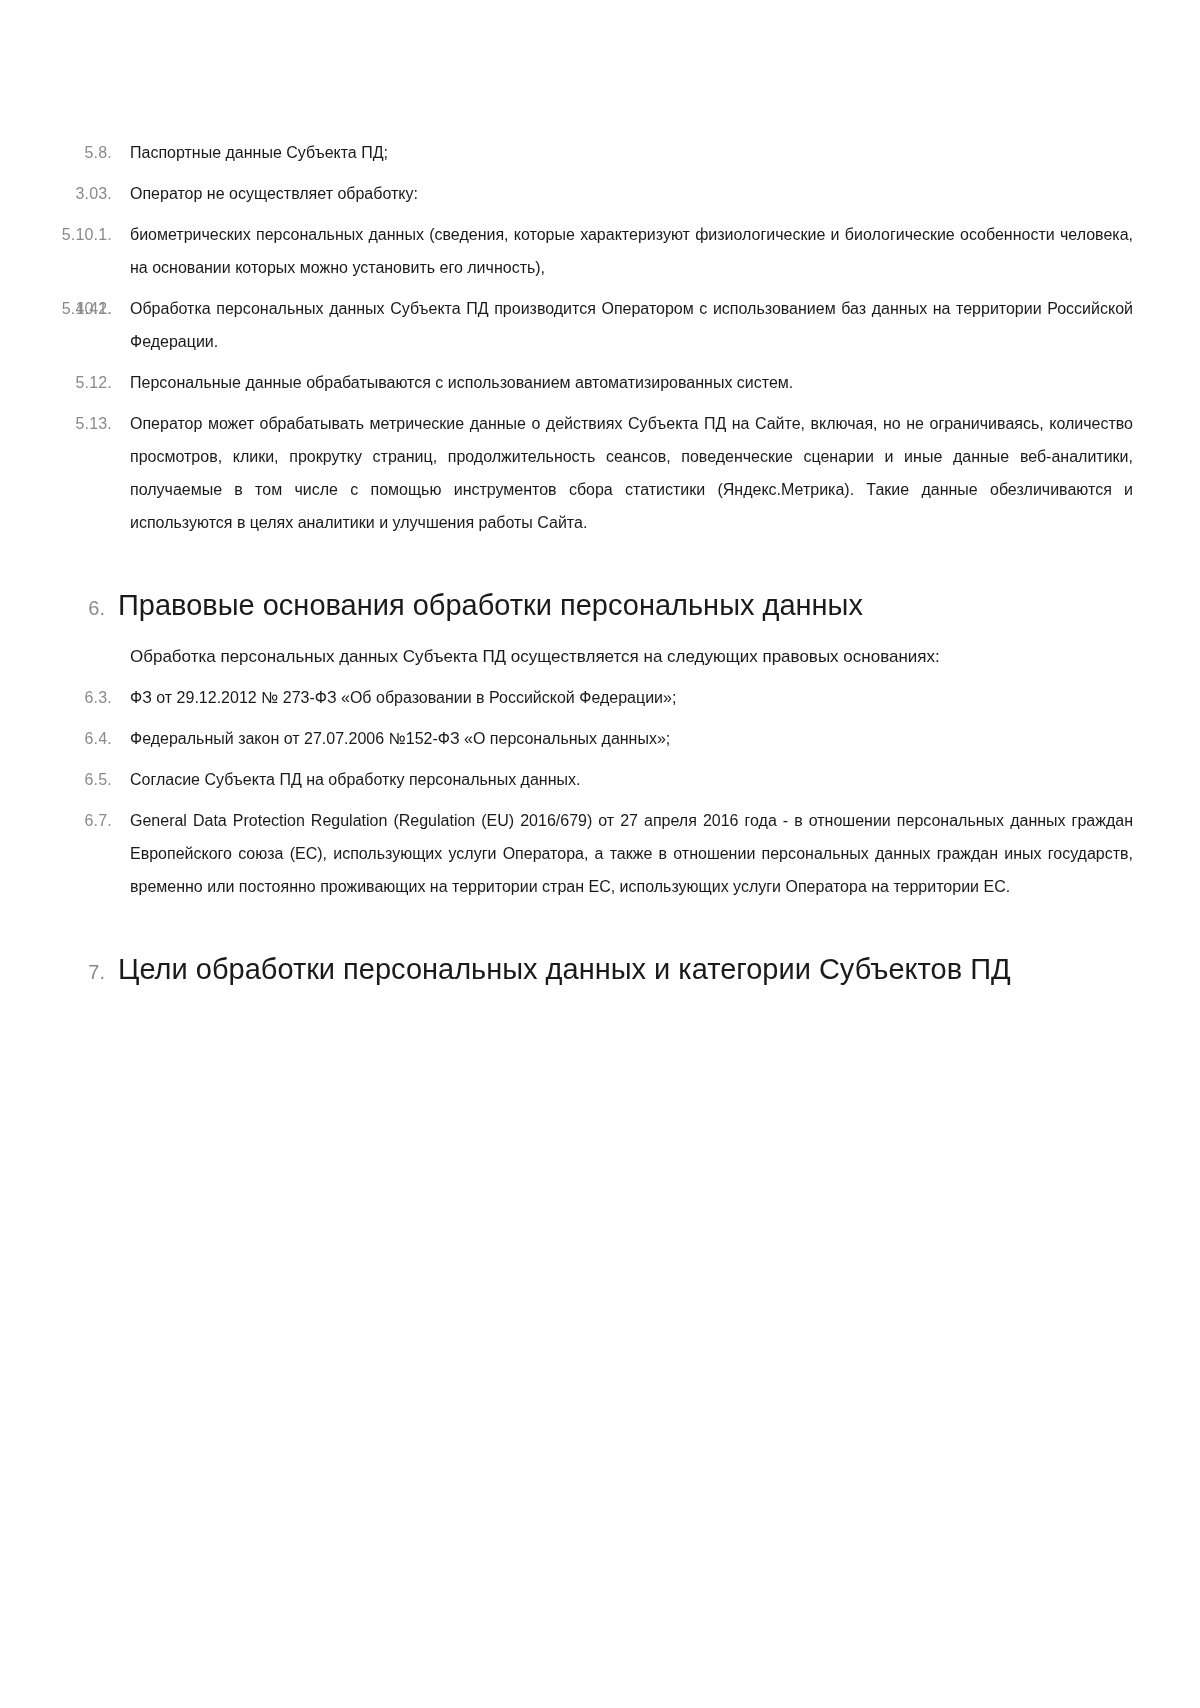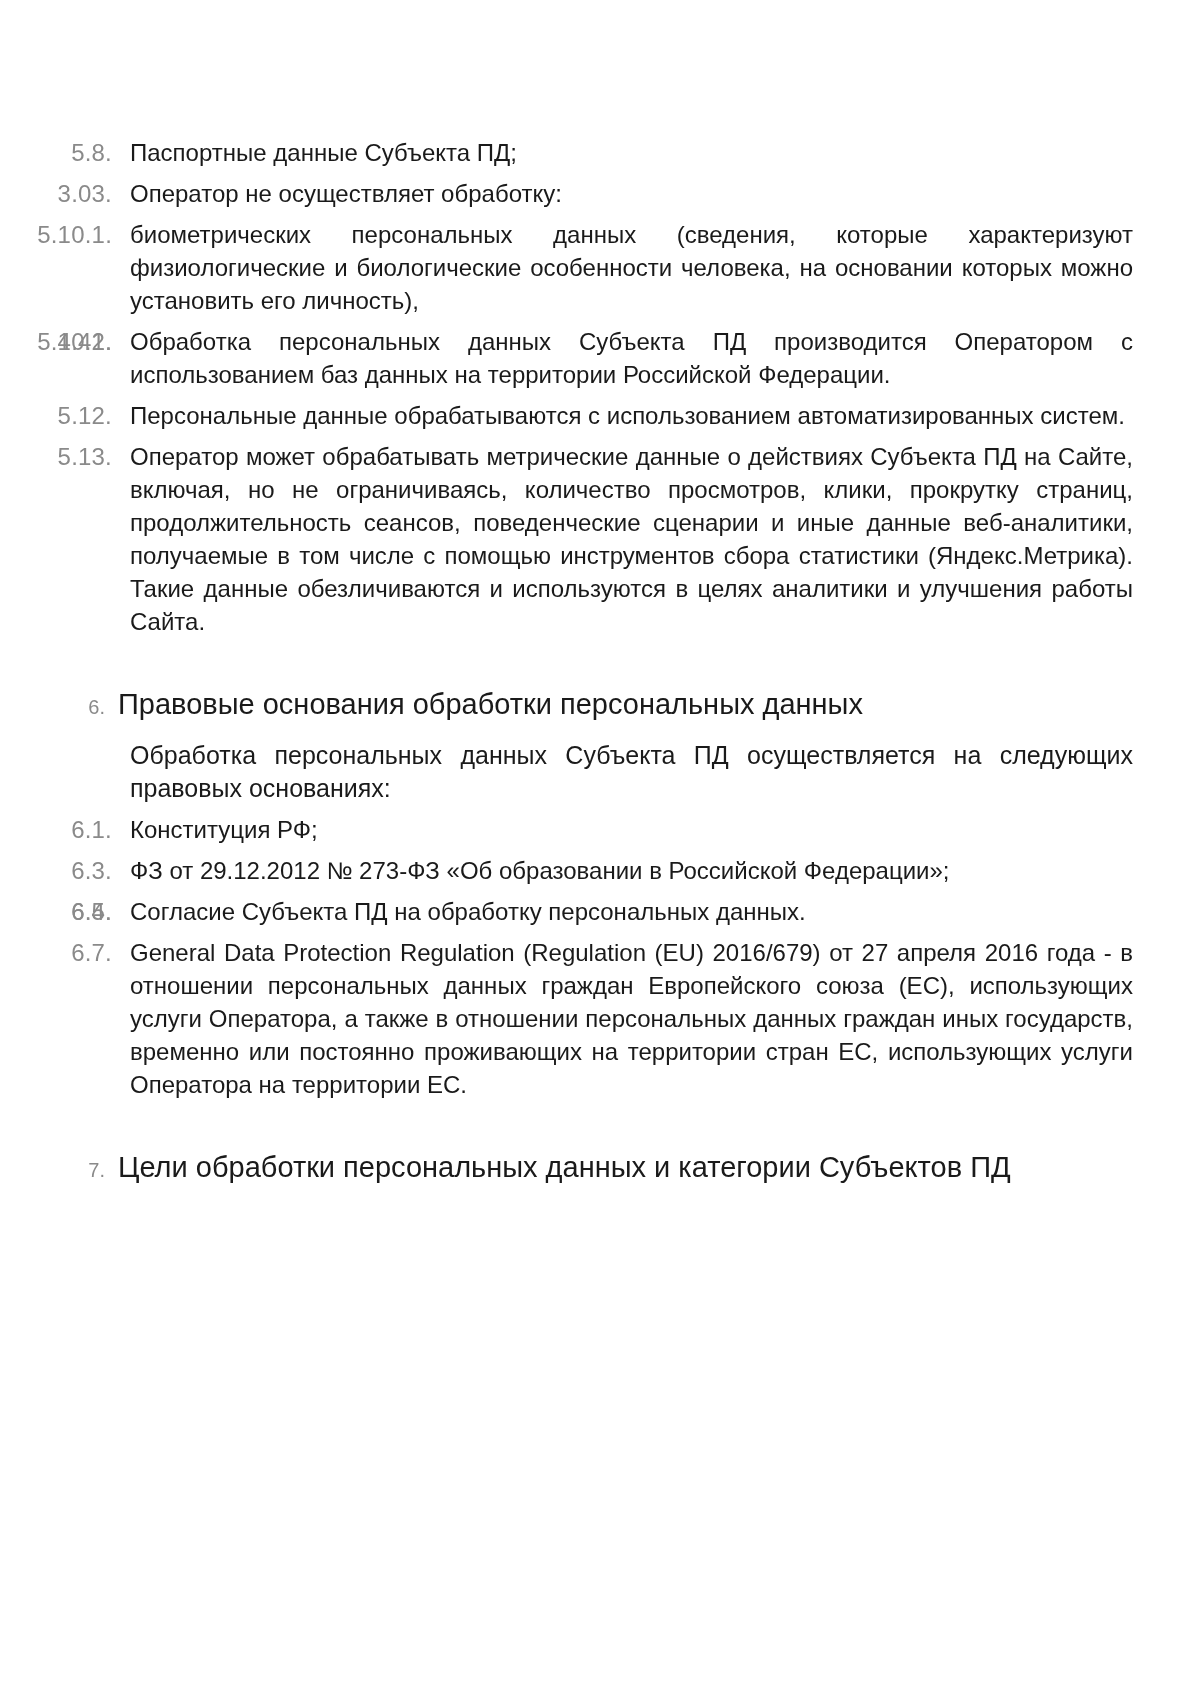--- a/index.html
+++ b/index.html
@@ -20,39 +20,39 @@
   .doc{
     width:1200px;
     height:1708px;
     padding-top:136px;
   }
   
   .item{
     position:relative;
     padding-left:130px;
     padding-right:67px;
-    font-size:24px;
+    font-size:16px;
     line-height:33px;
     text-align:justify;
     margin-bottom:8px;
   }
   .item .num{
     position:absolute;
     left:0;
     top:0;
     width:112px;
     text-align:right;
     color:var(--num);
     letter-spacing:0.2px;
   }
   
   .para{
     padding-left:130px;
     padding-right:67px;
-    font-size:25px;
+    font-size:17px;
     line-height:33px;
     text-align:justify;
     margin-bottom:8px;
   }
   
   .heading{
     position:relative;
     padding-left:118px;
     padding-right:67px;
     font-size:29px;
@@ -108,29 +108,26 @@
   </div>
 
   <h2 class="heading">
     <span class="num">6.</span>
     <span>Правовые основания обработки персональных данных</span>
   </h2>
 
   <div class="para">Обработка персональных данных Субъекта ПД осуществляется на следующих правовых основаниях:</div>
 
   <div class="item">
-    <span class="num">6.1.</span>
-    <span class="txt">Конституция РФ;</span>
-  </div>
-  <div class="item">
     <span class="num">6.3.</span>
     <span class="txt">ФЗ от 29.12.2012 № 273-ФЗ «Об образовании в Российской Федерации»;</span>
   </div>
   <div class="item">
     <span class="num">6.4.</span>
+    <span class="txt">Федеральный закон от 27.07.2006 №152-ФЗ «О персональных данных»;</span>
   </div>
   <div class="item">
     <span class="num">6.5.</span>
     <span class="txt">Согласие Субъекта ПД на обработку персональных данных.</span>
   </div>
   <div class="item">
     <span class="num">6.7.</span>
     <span class="txt">General Data Protection Regulation (Regulation (EU) 2016/679) от 27 апреля 2016 года - в отношении персональных данных граждан Европейского союза (ЕС), использующих услуги Оператора, а также в отношении персональных данных граждан иных государств, временно или постоянно проживающих на территории стран ЕС, использующих услуги Оператора на территории ЕС.</span>
   </div>
 

